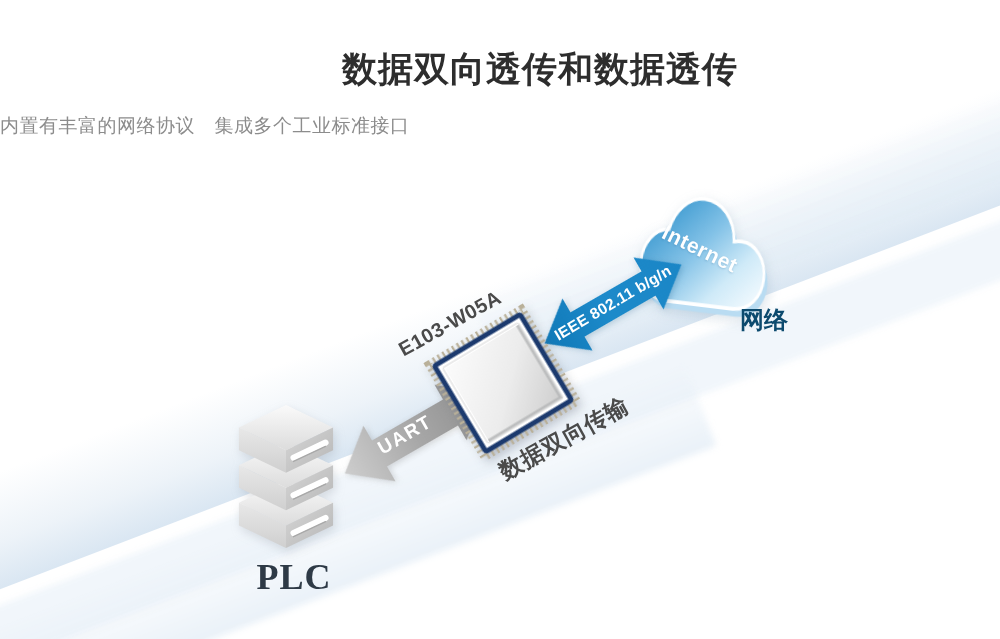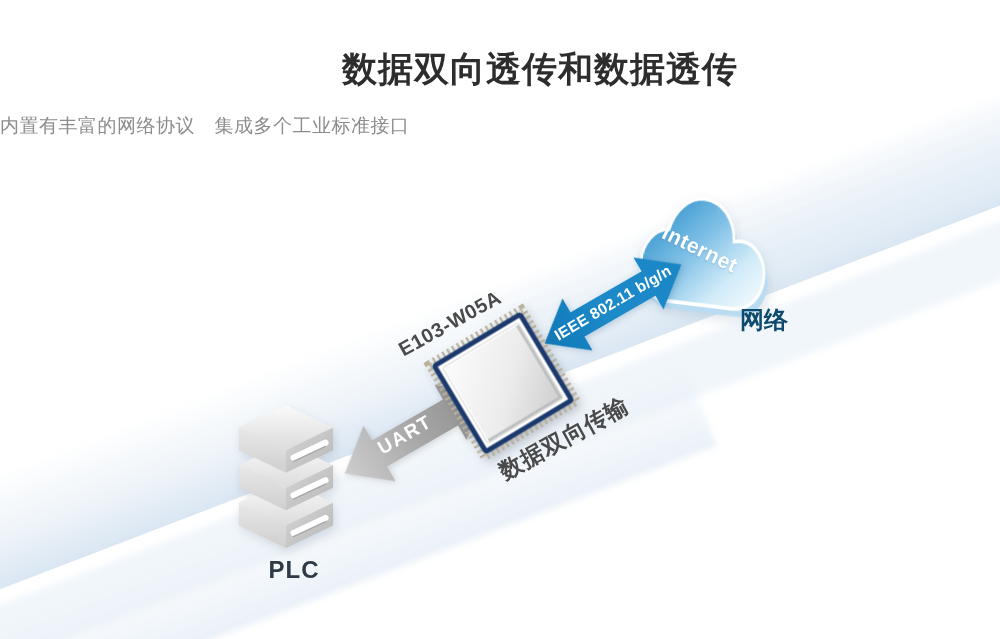--- a/index.html
+++ b/index.html
@@ -27,21 +27,21 @@
       background:rgba(229,238,247,.55);filter:blur(3px);}
   .s3{left:460px;top:160px;width:760px;height:80px;transform:rotate(-21deg);
       background:linear-gradient(to bottom,rgba(226,237,246,0) 0%,rgba(226,237,246,.65) 100%);filter:blur(2px);}
   .s4{left:-170px;top:520px;width:900px;height:90px;transform:rotate(-21deg);
       background:linear-gradient(to bottom,rgba(224,235,245,0) 0%,rgba(224,235,245,.7) 100%);filter:blur(3px);}
 
   
   .plc-svg{left:237px;top:405px;width:98px;height:143px;z-index:3;
            filter:drop-shadow(2px 4px 5px rgba(130,140,150,.25));}
   .plc-label{left:244px;top:556px;width:100px;text-align:center;
-             font-size:24px;font-weight:600;color:#2e3a46;z-index:4;letter-spacing:1px;}
+             font-size:36px;font-weight:600;color:#2e3a46;z-index:4;letter-spacing:1px;font-family:Liberation Serif, serif;}
 
   
   .uart-svg{left:334px;top:397px;width:162px;height:72px;transform:rotate(-30deg);z-index:3;
             filter:drop-shadow(1px 2px 3px rgba(120,120,120,.3));}
   .uart-label{left:345px;top:424px;width:120px;text-align:center;transform:rotate(-30deg);
               font-size:19px;font-weight:700;color:#ffffff;letter-spacing:1.5px;z-index:4;}
 
   
   .chip-svg{left:428px;top:308px;width:150px;height:150px;transform:rotate(-31deg);z-index:6;
             filter:drop-shadow(1px 6px 5px rgba(96,106,120,.38));}

